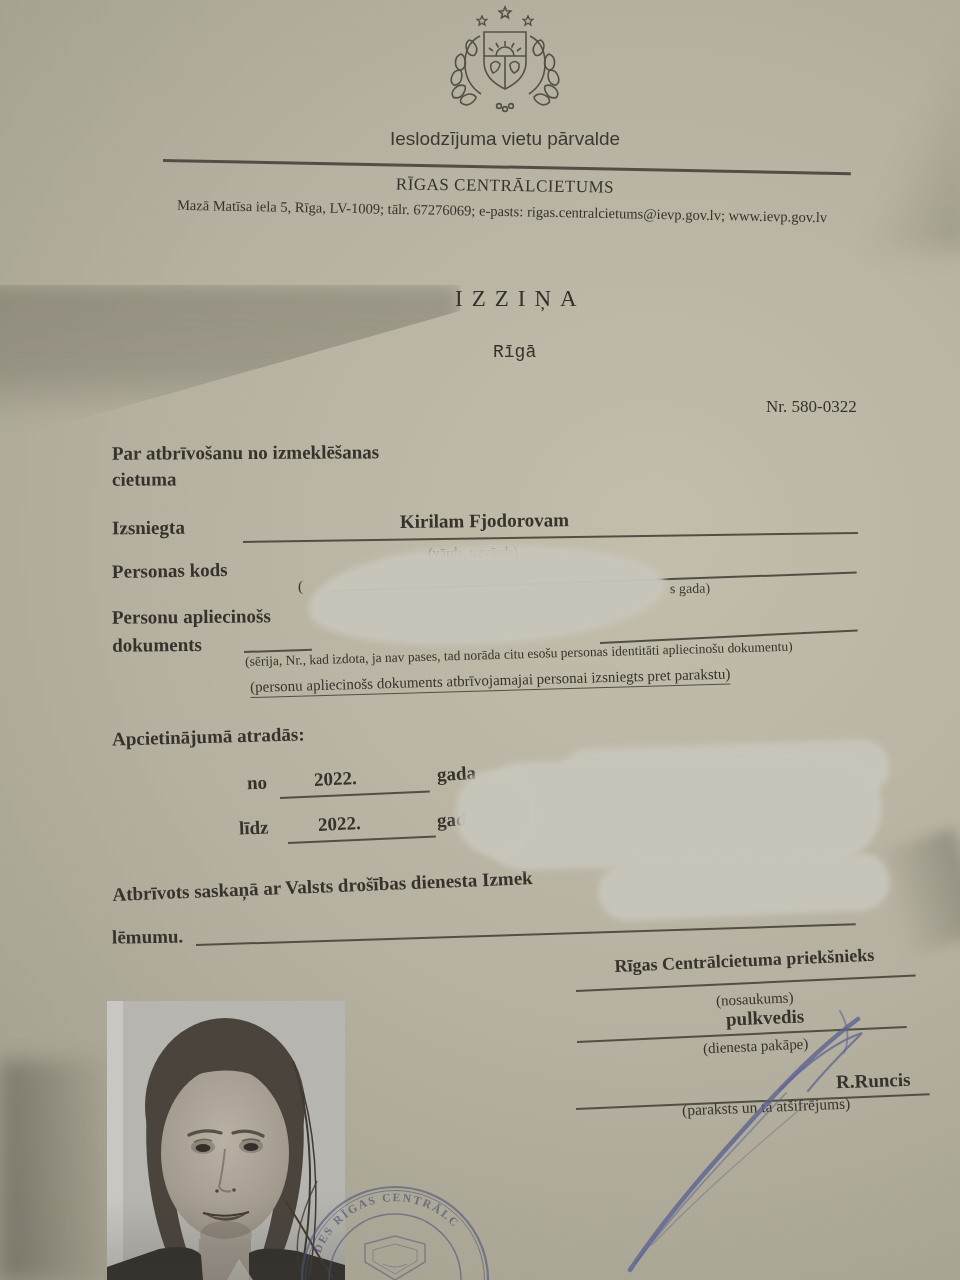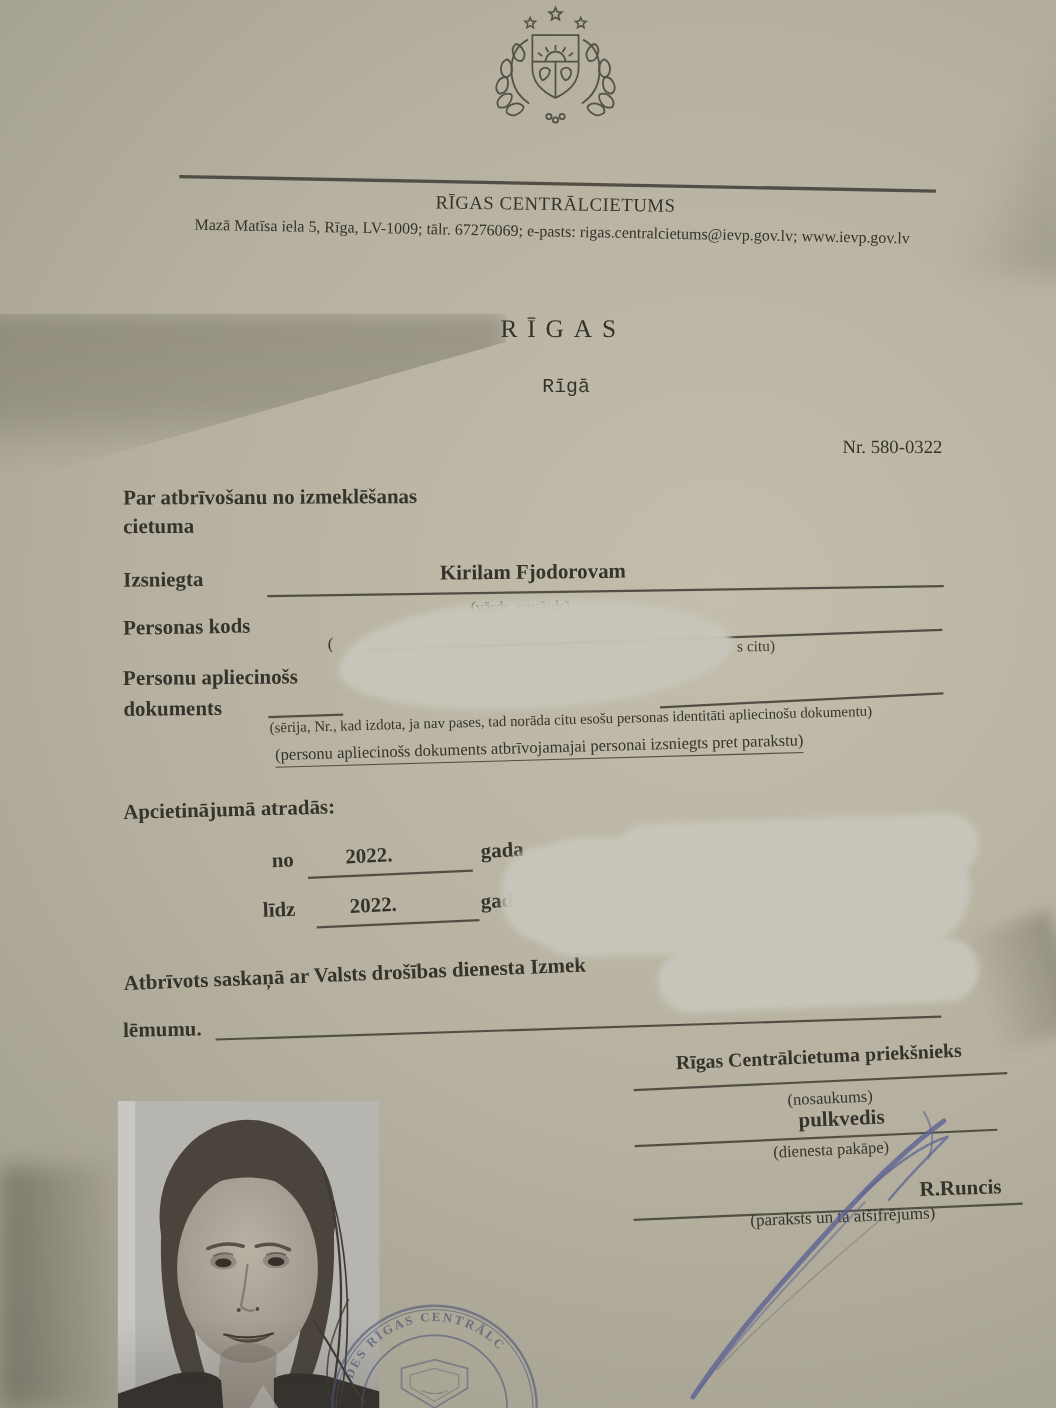--- a/index.html
+++ b/index.html
@@ -60,42 +60,43 @@
         <use href="#leaf" transform="translate(13,66) rotate(10)"></use>
         <use href="#leaf" transform="translate(18,82) rotate(35)"></use>
         <use href="#leaf" transform="translate(29,93) rotate(60)"></use>
       </g>
       <circle cx="52" cy="102" r="2.4"></circle>
         <circle cx="58" cy="105" r="2.4"></circle>
         <circle cx="64" cy="102" r="2.4"></circle>
     </g>
   </svg>
 
+  <div class="txt sans" style="left:505px;top:128px;transform:translateX(-50%);font-size:19px;color:#3b3a32;">Ieslodzījuma vietu pārvalde</div>
   <div class="ln" style="left:163px;top:159px;width:688px;height:2.5px;transform:rotate(1.1deg);"></div>
   <div class="txt ser" style="left:505px;top:176px;transform:translateX(-50%) rotate(0.8deg);font-size:17px;letter-spacing:.5px;">RĪGAS CENTRĀLCIETUMS</div>
   <div class="txt ser" style="left:502px;top:203px;transform:translateX(-50%) rotate(1.1deg);font-size:14.5px;">Mazā Matīsa iela 5, Rīga, LV-1009; tālr. 67276069; e-pasts: rigas.centralcietums@ievp.gov.lv; www.ievp.gov.lv</div>
 
-  <div class="txt ser" style="left:455px;top:286px;font-size:23px;letter-spacing:9px;color:#33312b;">RĪGAS</div>
+  <div class="txt ser" style="left:455px;top:286px;font-size:23px;letter-spacing:9px;color:#33312b;">IZZIŅA</div>
   <div class="txt ser" style="left:493px;top:342px;font-size:18px;font-family:Liberation Mono, monospace;">Rīgā</div>
   <div class="txt ser" style="left:766px;top:397px;font-size:17px;">Nr. 580-0322</div>
 
   <div class="abs ser b" style="left:112px;top:440px;font-size:19px;line-height:26px;transform:rotate(-0.3deg);">
     <div>Par atbrīvošanu no izmeklēšanas</div>
     <div>cietuma</div>
   </div>
 
   <div class="txt ser b" style="left:112px;top:517px;font-size:19px;transform:rotate(-0.5deg);">Izsniegta</div>
   <div class="txt ser b" style="left:400px;top:510px;font-size:19px;transform:rotate(-0.6deg);">Kirilam Fjodorovam</div>
   <div class="ln" style="left:243px;top:541px;width:615px;transform:rotate(-0.85deg);"></div>
   <div class="txt ser cap" style="left:428px;top:545px;transform:rotate(-0.8deg);">(vārds, uzvārds)</div>
 
   <div class="txt ser b" style="left:112px;top:560px;font-size:19px;transform:rotate(-1deg);">Personas kods</div>
   <div class="txt ser" style="left:298px;top:578px;font-size:15px;">(</div>
   <div class="ln" style="left:330px;top:590px;width:527px;transform:rotate(-2deg);"></div>
-  <div class="txt ser cap" style="left:670px;top:581px;transform:rotate(-1deg);">s citu)</div>
+  <div class="txt ser cap" style="left:670px;top:581px;transform:rotate(-1deg);">s gada)</div>
 
   <div class="abs ser b" style="left:112px;top:603px;font-size:19px;line-height:28px;transform:rotate(-0.5deg);">
     <div>Personu apliecinošs</div>
     <div>dokuments</div>
   </div>
   <div class="ln" style="left:244px;top:651px;width:68px;transform:rotate(-2deg);"></div>
   <div class="ln" style="left:600px;top:642px;width:258px;transform:rotate(-2.8deg);"></div>
   <div class="txt ser" style="left:245px;top:654px;font-size:13.5px;transform:rotate(-1.6deg);transform-origin:0 0;">(sērija, Nr., kad izdota, ja nav pases, tad norāda citu esošu personas identitāti apliecinošu dokumentu)</div>
   <div class="txt ser" style="left:250px;top:679px;font-size:15px;transform:rotate(-1.6deg);transform-origin:0 0;
               border-bottom:1.5px solid #514f45;padding-bottom:1px;">(personu apliecinošs dokuments atbrīvojamajai personai izsniegts pret parakstu)</div>

